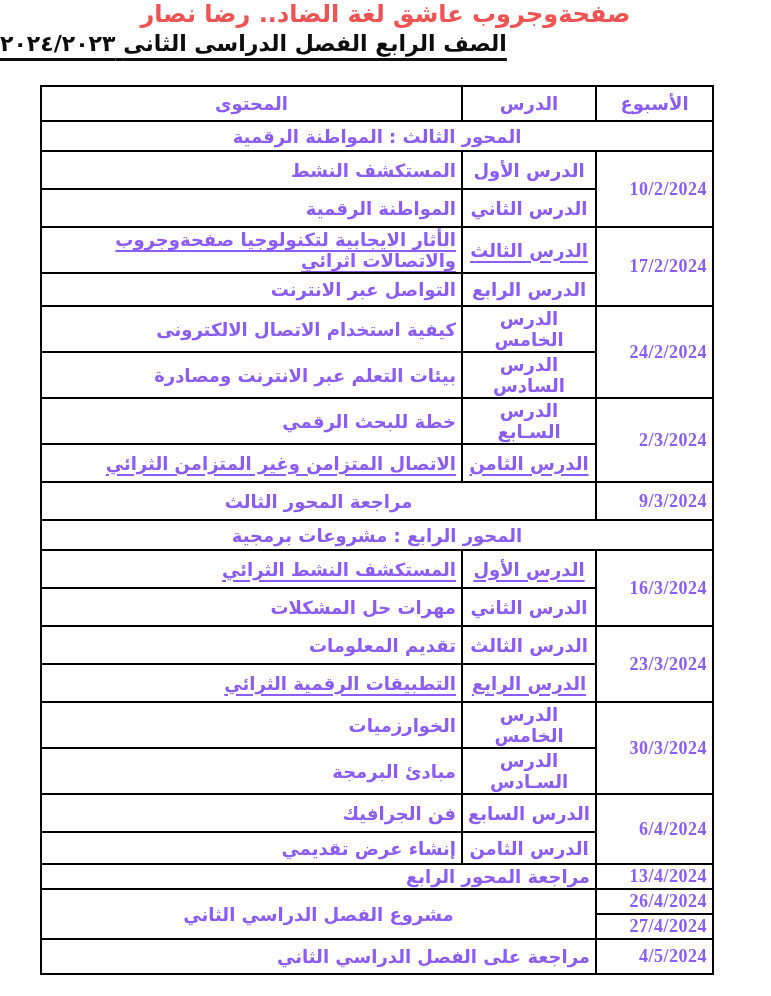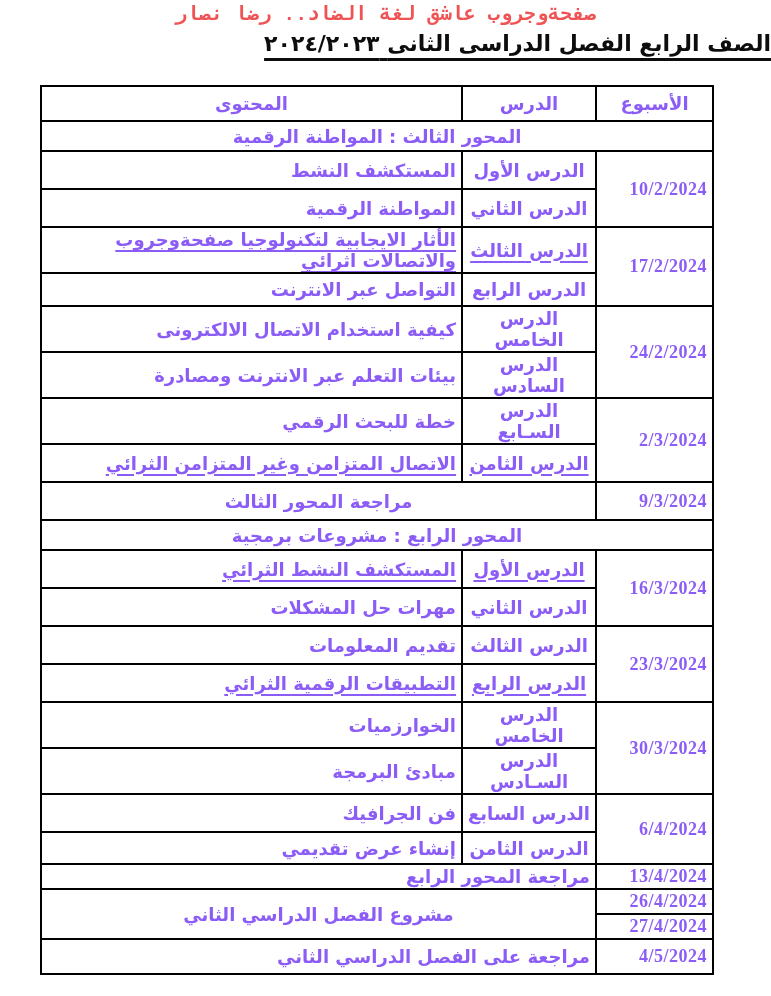--- a/index.html
+++ b/index.html
@@ -4,25 +4,25 @@
 <style>
   html,body{margin:0;padding:0;}
   body{
     width:771px;height:996px;position:relative;overflow:hidden;
     background:#ffffff;font-family:"DejaVu Sans",sans-serif;
   }
   
   .credit-line{
     position:absolute;top:1px;left:0;width:100%;
     text-align:center;direction:rtl;
-    color:#f05354;font-weight:bold;font-size:20px;line-height:27px;font-family:Liberation Mono, monospace;
+    color:#f05354;font-weight:bold;font-size:24px;line-height:27px;
   }
   .page-title{
     position:absolute;top:29px;left:0;width:100%;
-    text-align:right;direction:rtl;
+    text-align:left;direction:rtl;
     color:#0d0d0d;font-weight:bold;font-size:22px;line-height:30px;
   }
   .page-title .t-underline{
     text-decoration:underline;text-decoration-thickness:2.5px;text-underline-offset:7px;
   }
   .page-title .years{direction:ltr;unicode-bidi:isolate;letter-spacing:4px;}
   
   .side-watermark{
     position:absolute;left:84px;top:618px;
     transform:translate(-50%,-50%) rotate(-90deg);

